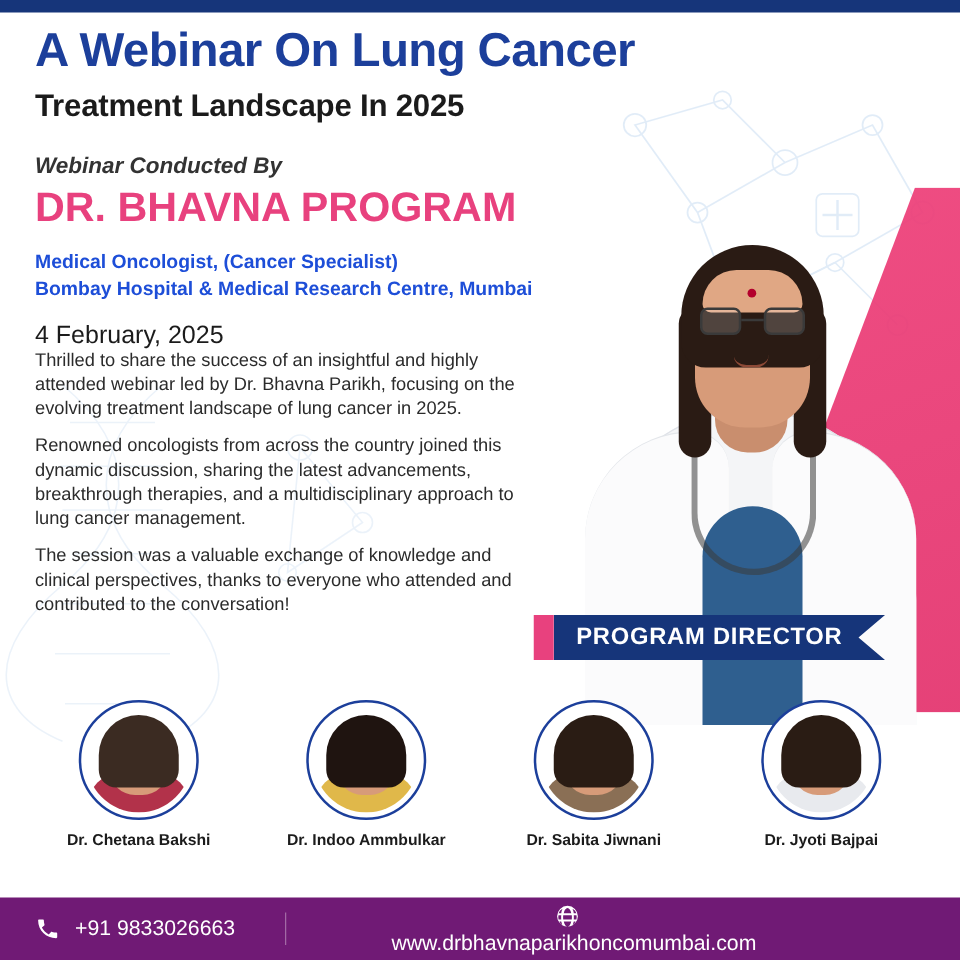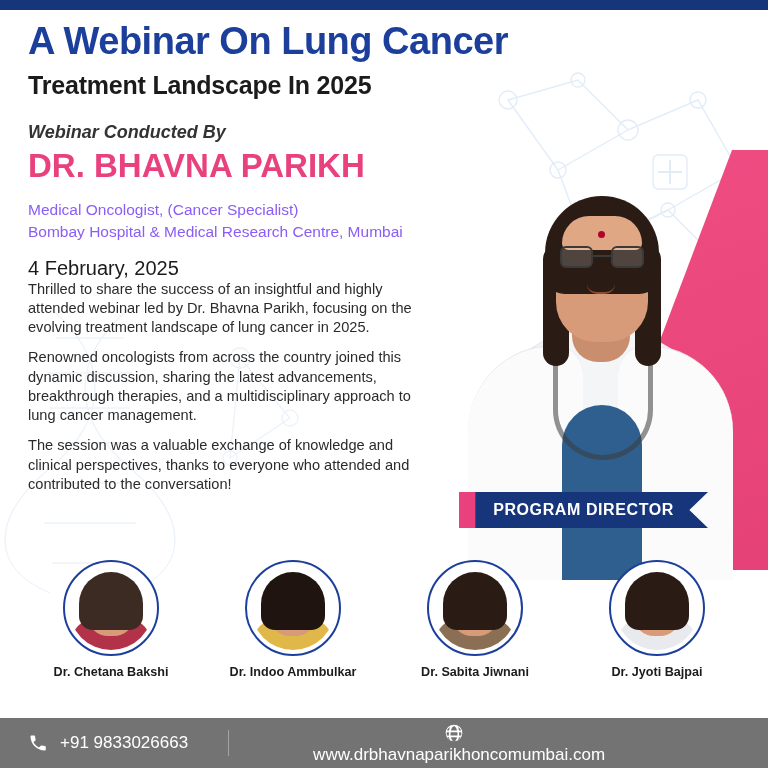--- a/index.html
+++ b/index.html
@@ -70,22 +70,23 @@
     margin-top: 4px;
     font-size: 33px;
     font-weight: bold;
     color: #e8417e;
     letter-spacing: 0px;
   }
 
   .credentials {
     margin-top: 14px;
     font-size: 15.5px;
-    color: #8b5cf6;
+    color: #1d4ed8;
     line-height: 1.45;
+    font-weight: bold;
   }
 
   .event-date {
     margin-top: 13px;
     font-size: 20px;
     color: #1b1b1b;
   }
 
   .body-copy {
     width: 400px;
@@ -241,21 +242,21 @@
     align-items: center;
     z-index: 8;
   }
   .ribbon .tail {
     width: 16px; height: 36px;
     background: #e8417e;
   }
   .ribbon .body {
     background: #16357a;
     color: #ffffff;
-    font-size: 16px;
+    font-size: 19px;
     font-weight: bold;
     letter-spacing: .6px;
     padding: 0 22px 0 18px;
     height: 36px;
     line-height: 36px;
     clip-path: polygon(0 0, 100% 0, 92% 50%, 100% 100%, 0 100%);
     padding-right: 34px;
   }
 
   
@@ -313,21 +314,21 @@
     font-weight: bold;
     color: #1b1b1b;
     white-space: nowrap;
   }
 
   
   .footer {
     position: absolute;
     left: 0; right: 0; bottom: 0;
     height: 50px;
-    background: #737373;
+    background: #701a75;
     display: flex;
     align-items: center;
     z-index: 9;
   }
   .footer .f-item {
     display: flex;
     align-items: center;
     color: #ffffff;
     font-size: 17px;
   }
@@ -406,21 +407,21 @@
       </div>
       <div class="smile"></div>
     </div>
   </div>
 
   <div class="content">
     <div class="title-main">A Webinar On Lung Cancer</div>
     <div class="title-sub">Treatment Landscape In 2025</div>
 
     <div class="conducted">Webinar Conducted By</div>
-    <div class="doctor-name">DR. BHAVNA PARIKH</div>
+    <div class="doctor-name">DR. BHAVNA PROGRAM</div>
 
     <div class="credentials">
       <div>Medical Oncologist, (Cancer Specialist)</div>
       <div>Bombay Hospital &amp; Medical Research Centre, Mumbai</div>
     </div>
 
     <div class="event-date">4 February, 2025</div>
 
     <div class="body-copy">
       <p>Thrilled to share the success of an insightful and highly attended webinar led by Dr. Bhavna Parikh, focusing on the evolving treatment landscape of lung cancer in 2025.</p>

